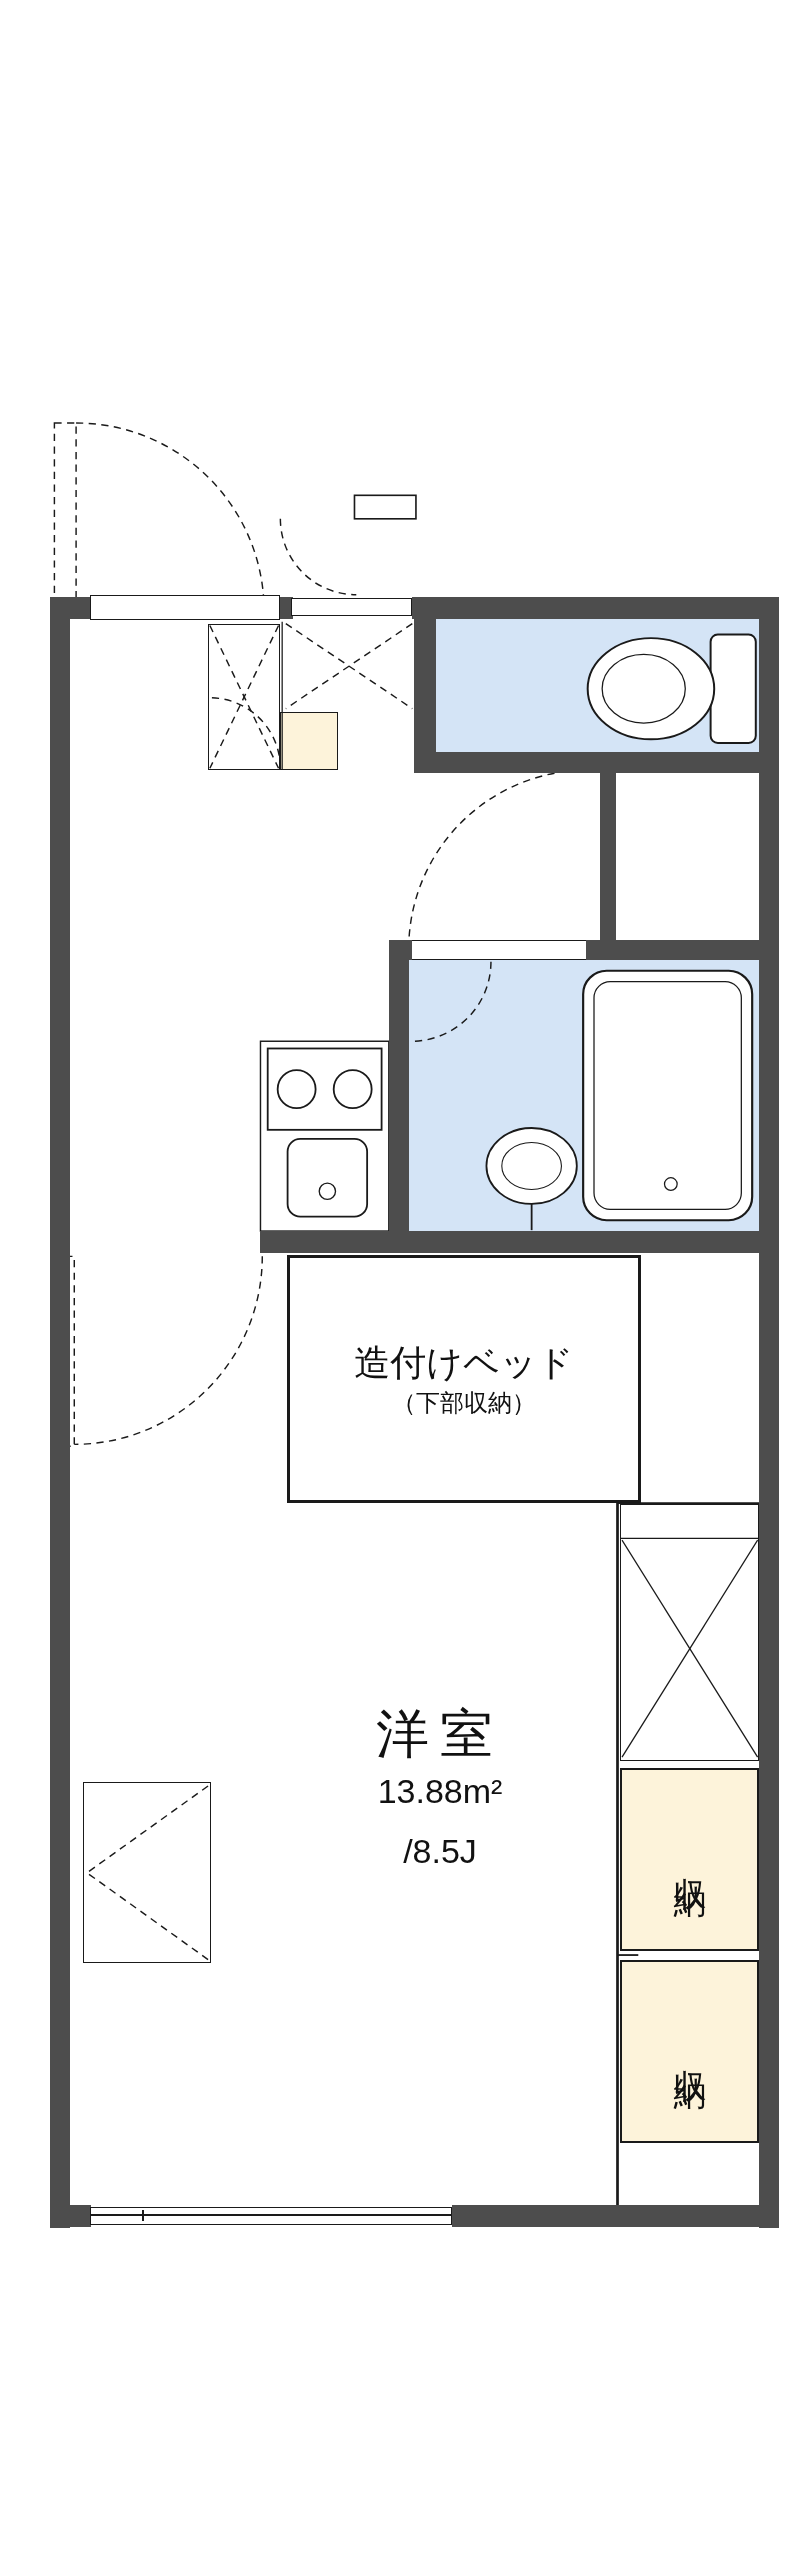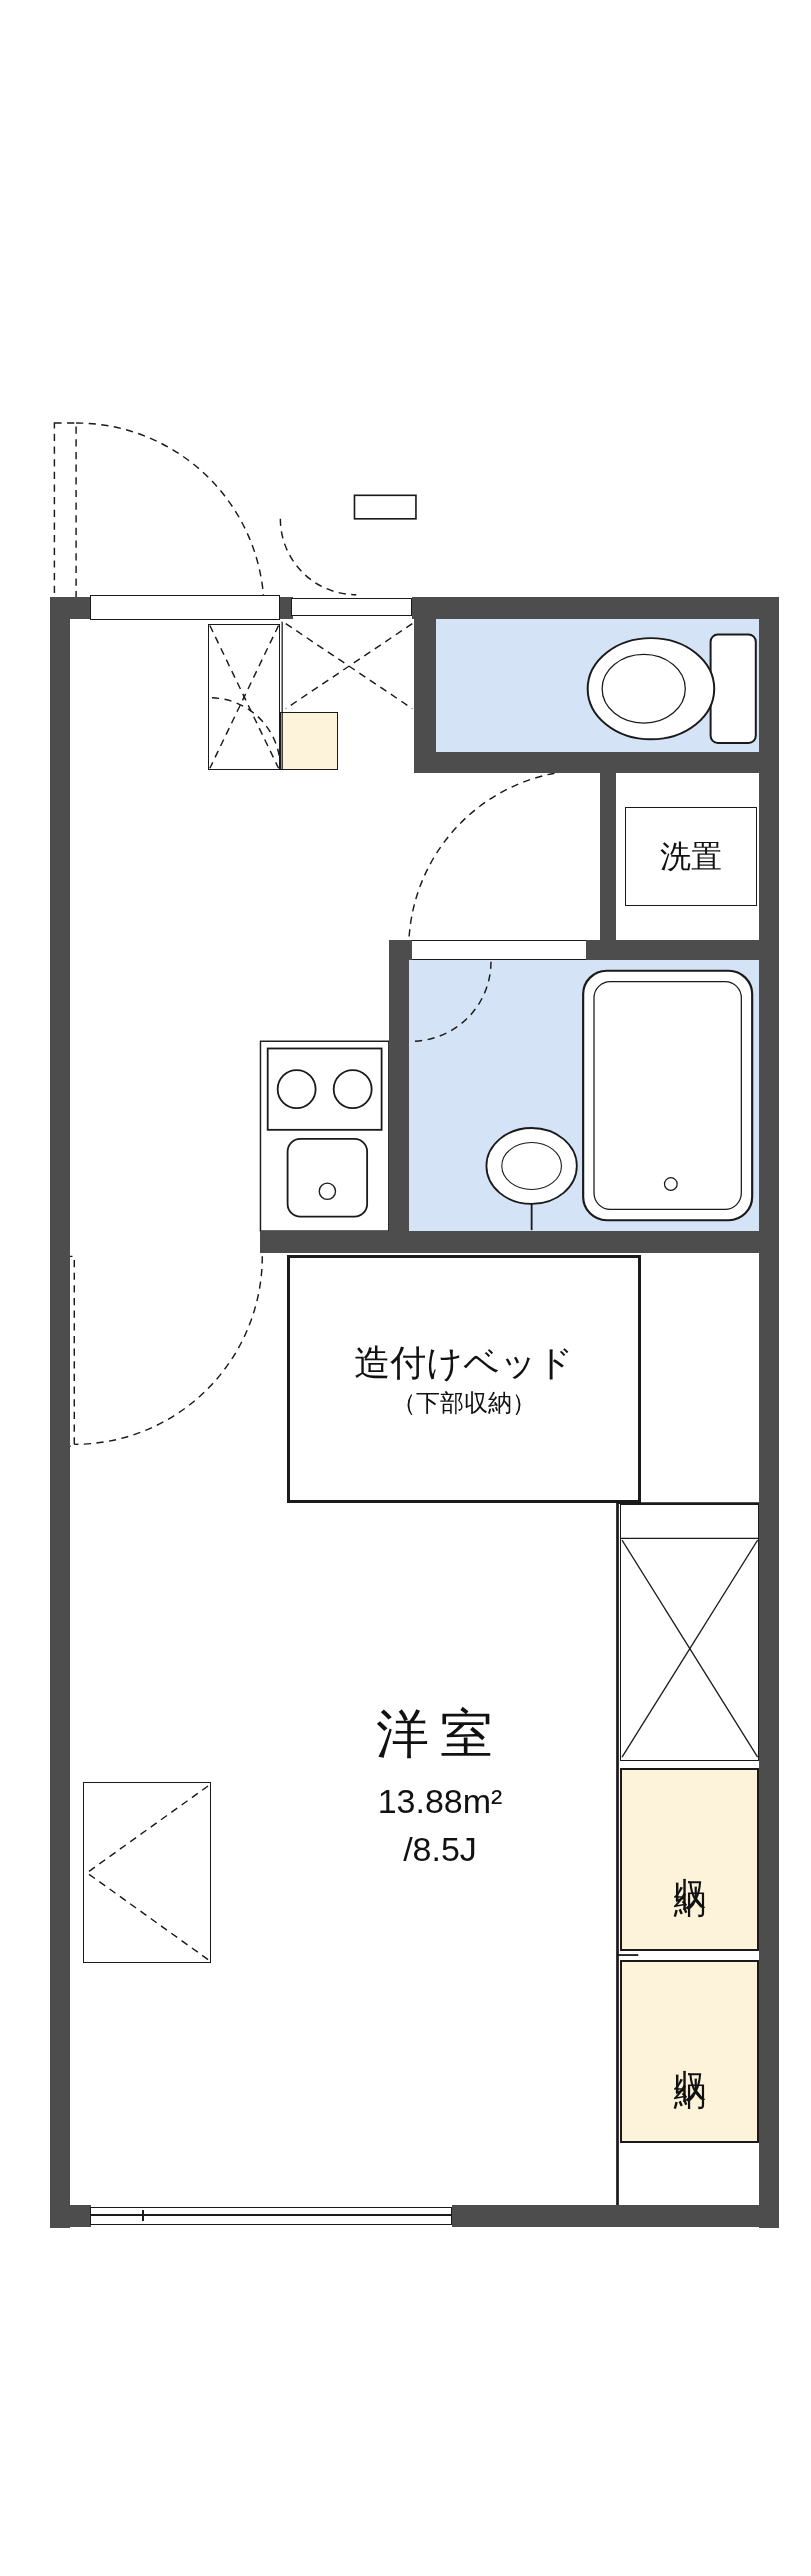--- a/index.html
+++ b/index.html
@@ -76,23 +76,20 @@
     <line class="lineS" stroke-width="1.4" x1="688" y1="1704" x2="838" y2="1944"></line>
     <line class="lineS" stroke-width="1.4" x1="838" y1="1704" x2="688" y2="1944"></line>
 
     <line class="lineS" stroke-width="3" x1="683" y1="1662" x2="683" y2="2440"></line>
     <line class="lineS" stroke-width="2" x1="683" y1="2163" x2="706" y2="2163"></line>
 
     <line class="dash" x1="230" y1="1976" x2="96" y2="2072"></line>
     <line class="dash" x1="230" y1="2168" x2="96" y2="2072"></line>
   </svg>
 
-  <div class="abs z2 box fill-blue label" style="left:625px;top:807px;width:132px;height:99px;font-size:31px">
-    <span>洗置</span>
-  </div>
 
   <div class="abs z2 fill-cream" style="left:280px;top:712px;width:58px;height:58px;border:1.8px solid var(--outline,#1a1a1a);box-sizing:border-box"></div>
 
   <div class="abs z2" style="left:208px;top:624px;width:72px;height:146px;border:1.4px solid var(--outline,#1a1a1a);box-sizing:border-box"></div>
 
   <div class="abs z2 box label" style="left:287px;top:1255px;width:354px;height:248px;border-width:3.6px;flex-direction:column;line-height:1.3">
     <div style="font-size:36px">造付けベッド</div>
     <div style="font-size:24px">（下部収納）</div>
   </div>
 
@@ -127,18 +124,18 @@
   <div class="opening" style="left:90px;top:595px;width:190px;height:25px;border:1.8px solid var(--outline,#1a1a1a)"></div>
   <div class="opening" style="left:291px;top:598px;width:121px;height:18px;border:1.4px solid var(--outline,#1a1a1a)"></div>
   <div class="opening" style="left:412px;top:940px;width:174px;height:20px;border-top:1.8px solid var(--outline,#1a1a1a);border-bottom:1.8px solid var(--outline,#1a1a1a)"></div>
   <div class="opening" style="left:90px;top:2207px;width:362px;height:18px;border:1.8px solid var(--outline,#1a1a1a)">
     <div style="position:absolute;left:0;right:0;top:6.3px;height:1.8px;background:var(--outline,#1a1a1a)"></div>
     <div style="position:absolute;left:51px;top:1.8px;width:1.8px;height:11px;background:var(--outline,#1a1a1a)"></div>
   </div>
 
   <div class="abs z6" style="left:318px;top:1699px;width:244px;text-align:center">
     <div style="font-size:53px;letter-spacing:11px">洋室</div>
-    <div style="font-size:34px;margin-top:11px">13.88m²</div>
-    <div style="font-size:34px;margin-top:9px">/8.5J</div>
+    <div style="font-size:34px;margin-top:1px">13.88m²</div>
+    <div style="font-size:34px;margin-top:21px">/8.5J</div>
   </div>
 
 </div>
 
 
 </body></html>

